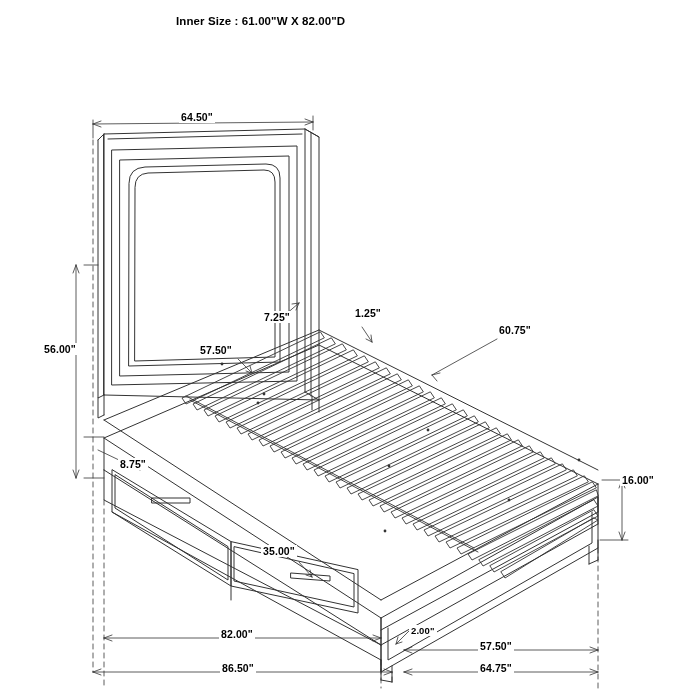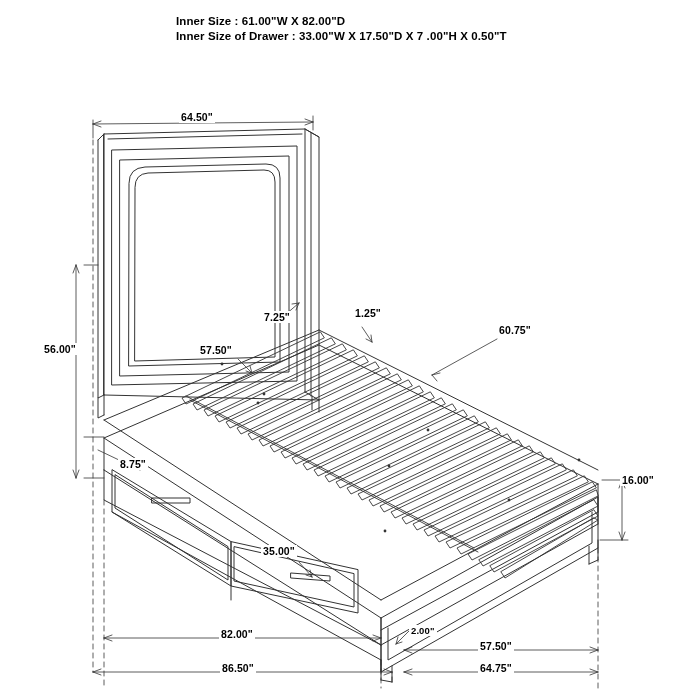--- a/index.html
+++ b/index.html
@@ -49,21 +49,20 @@
     line-height: 12px;
   }
 </style>
 </head>
 <body>
 
 <div id="page">
 
   <div class="hdr">
     <div>Inner Size : 61.00"W X 82.00"D</div>
-    <div>Inner Size of Drawer : 33.00"W X 17.50"D X 7 .00"H X 0.50"T</div>
   </div>
 
   <svg class="draw" viewBox="0 0 700 700">
     <g fill="none" stroke="#333333" stroke-width="1" stroke-linejoin="round" stroke-linecap="round">
 
       <g>
         <path d="M104,134 L305,129 L319,137 L319,400 L104,395 Z"></path>
         <path d="M104,134 L104,395"></path>
         <path d="M305,129 L305,392"></path>
         <path d="M305,392 L319,400"></path>

